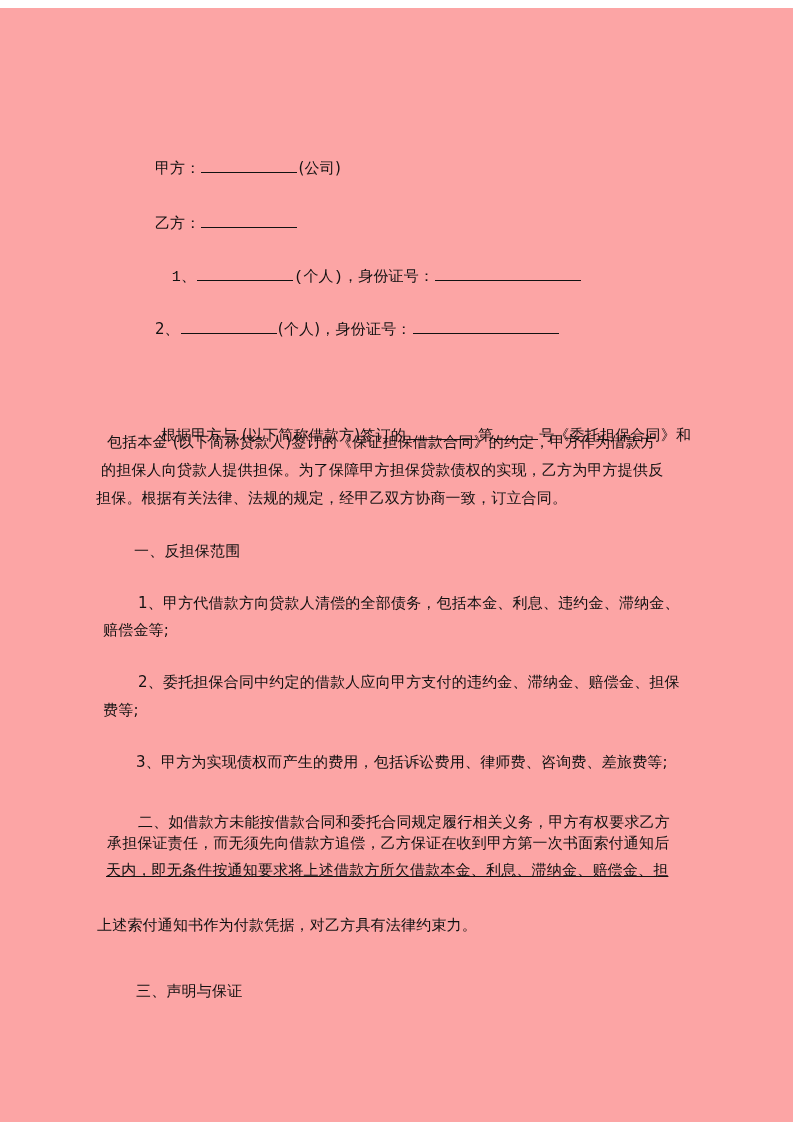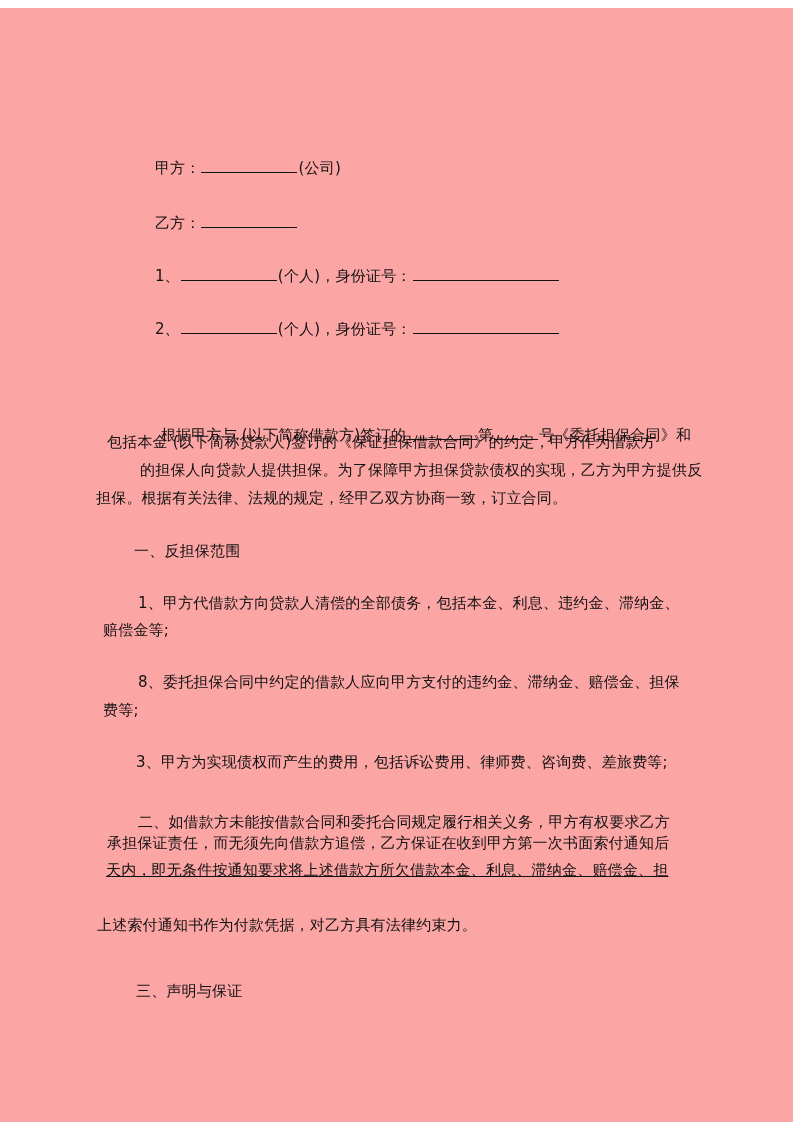--- a/index.html
+++ b/index.html
@@ -19,40 +19,40 @@
 <div class="page">
 
   <div class="line" style="left:135px; top:130px;">
     <span>甲方：</span><span class="blank b9"></span><span>(公司)</span>
   </div>
 
   <div class="line" style="left:135px; top:185px;">
     <span>乙方：</span><span class="blank b9"></span>
   </div>
 
-  <div class="line" style="left:135px; top:238px;">
+  <div class="line" style="left:135px; top:238px;font-family:Liberation Mono, monospace;">
     <span>1、</span><span class="blank b9"></span><span>(个人)，身份证号：</span><span class="blank b18"></span>
   </div>
 
   <div class="line" style="left:135px; top:291px;">
     <span>2、</span><span class="blank b9"></span><span>(个人)，身份证号：</span><span class="blank b18"></span>
   </div>
 
 
   <div class="line" style="left:141px; top:397px;">
     <span>根据甲方与 (以下简称借款方)签订的</span><span class="blank b8"></span><span>第</span><span class="blank b5"></span><span>号《委托担保合同》和</span>
   </div>
   <div class="line" style="left:107px; top:424px;">包括本金 (以下简称贷款人)签订的《保证担保借款合同》的约定，甲方作为借款方</div>
-  <div class="line" style="left:101px; top:452px;margin-left:39px;">的担保人向贷款人提供担保。为了保障甲方担保贷款债权的实现，乙方为甲方提供反</div>
+  <div class="line" style="left:101px; top:452px;">的担保人向贷款人提供担保。为了保障甲方担保贷款债权的实现，乙方为甲方提供反</div>
   <div class="line" style="left:96px; top:480px;">担保。根据有关法律、法规的规定，经甲乙双方协商一致，订立合同。</div>
 
   <div class="line" style="left:134px; top:533px;">一、反担保范围</div>
   <div class="line" style="left:138px; top:585px;">1、甲方代借款方向贷款人清偿的全部债务，包括本金、利息、违约金、滞纳金、</div>
   <div class="line" style="left:103px; top:612px;">赔偿金等;</div>
-  <div class="line" style="left:138px; top:664px;">8、委托担保合同中约定的借款人应向甲方支付的违约金、滞纳金、赔偿金、担保</div>
+  <div class="line" style="left:138px; top:664px;">2、委托担保合同中约定的借款人应向甲方支付的违约金、滞纳金、赔偿金、担保</div>
   <div class="line" style="left:103px; top:692px;">费等;</div>
   <div class="line" style="left:136px; top:744px;">3、甲方为实现债权而产生的费用，包括诉讼费用、律师费、咨询费、差旅费等;</div>
 
   <div class="line" style="left:138px; top:797px;margin-top:7px;">二、如借款方未能按借款合同和委托合同规定履行相关义务，甲方有权要求乙方</div>
   <div class="line" style="left:107px; top:825px;">承担保证责任，而无须先向借款方追偿，乙方保证在收到甲方第一次书面索付通知后</div>
   <div class="line" style="left:106px; top:852px;text-decoration:underline;">天内，即无条件按通知要求将上述借款方所欠借款本金、利息、滞纳金、赔偿金、担</div>
   <div class="line" style="left:97px; top:907px;">上述索付通知书作为付款凭据，对乙方具有法律约束力。</div>
 
   <div class="line" style="left:136px; top:959px;margin-top:14px;">三、声明与保证</div>
 

